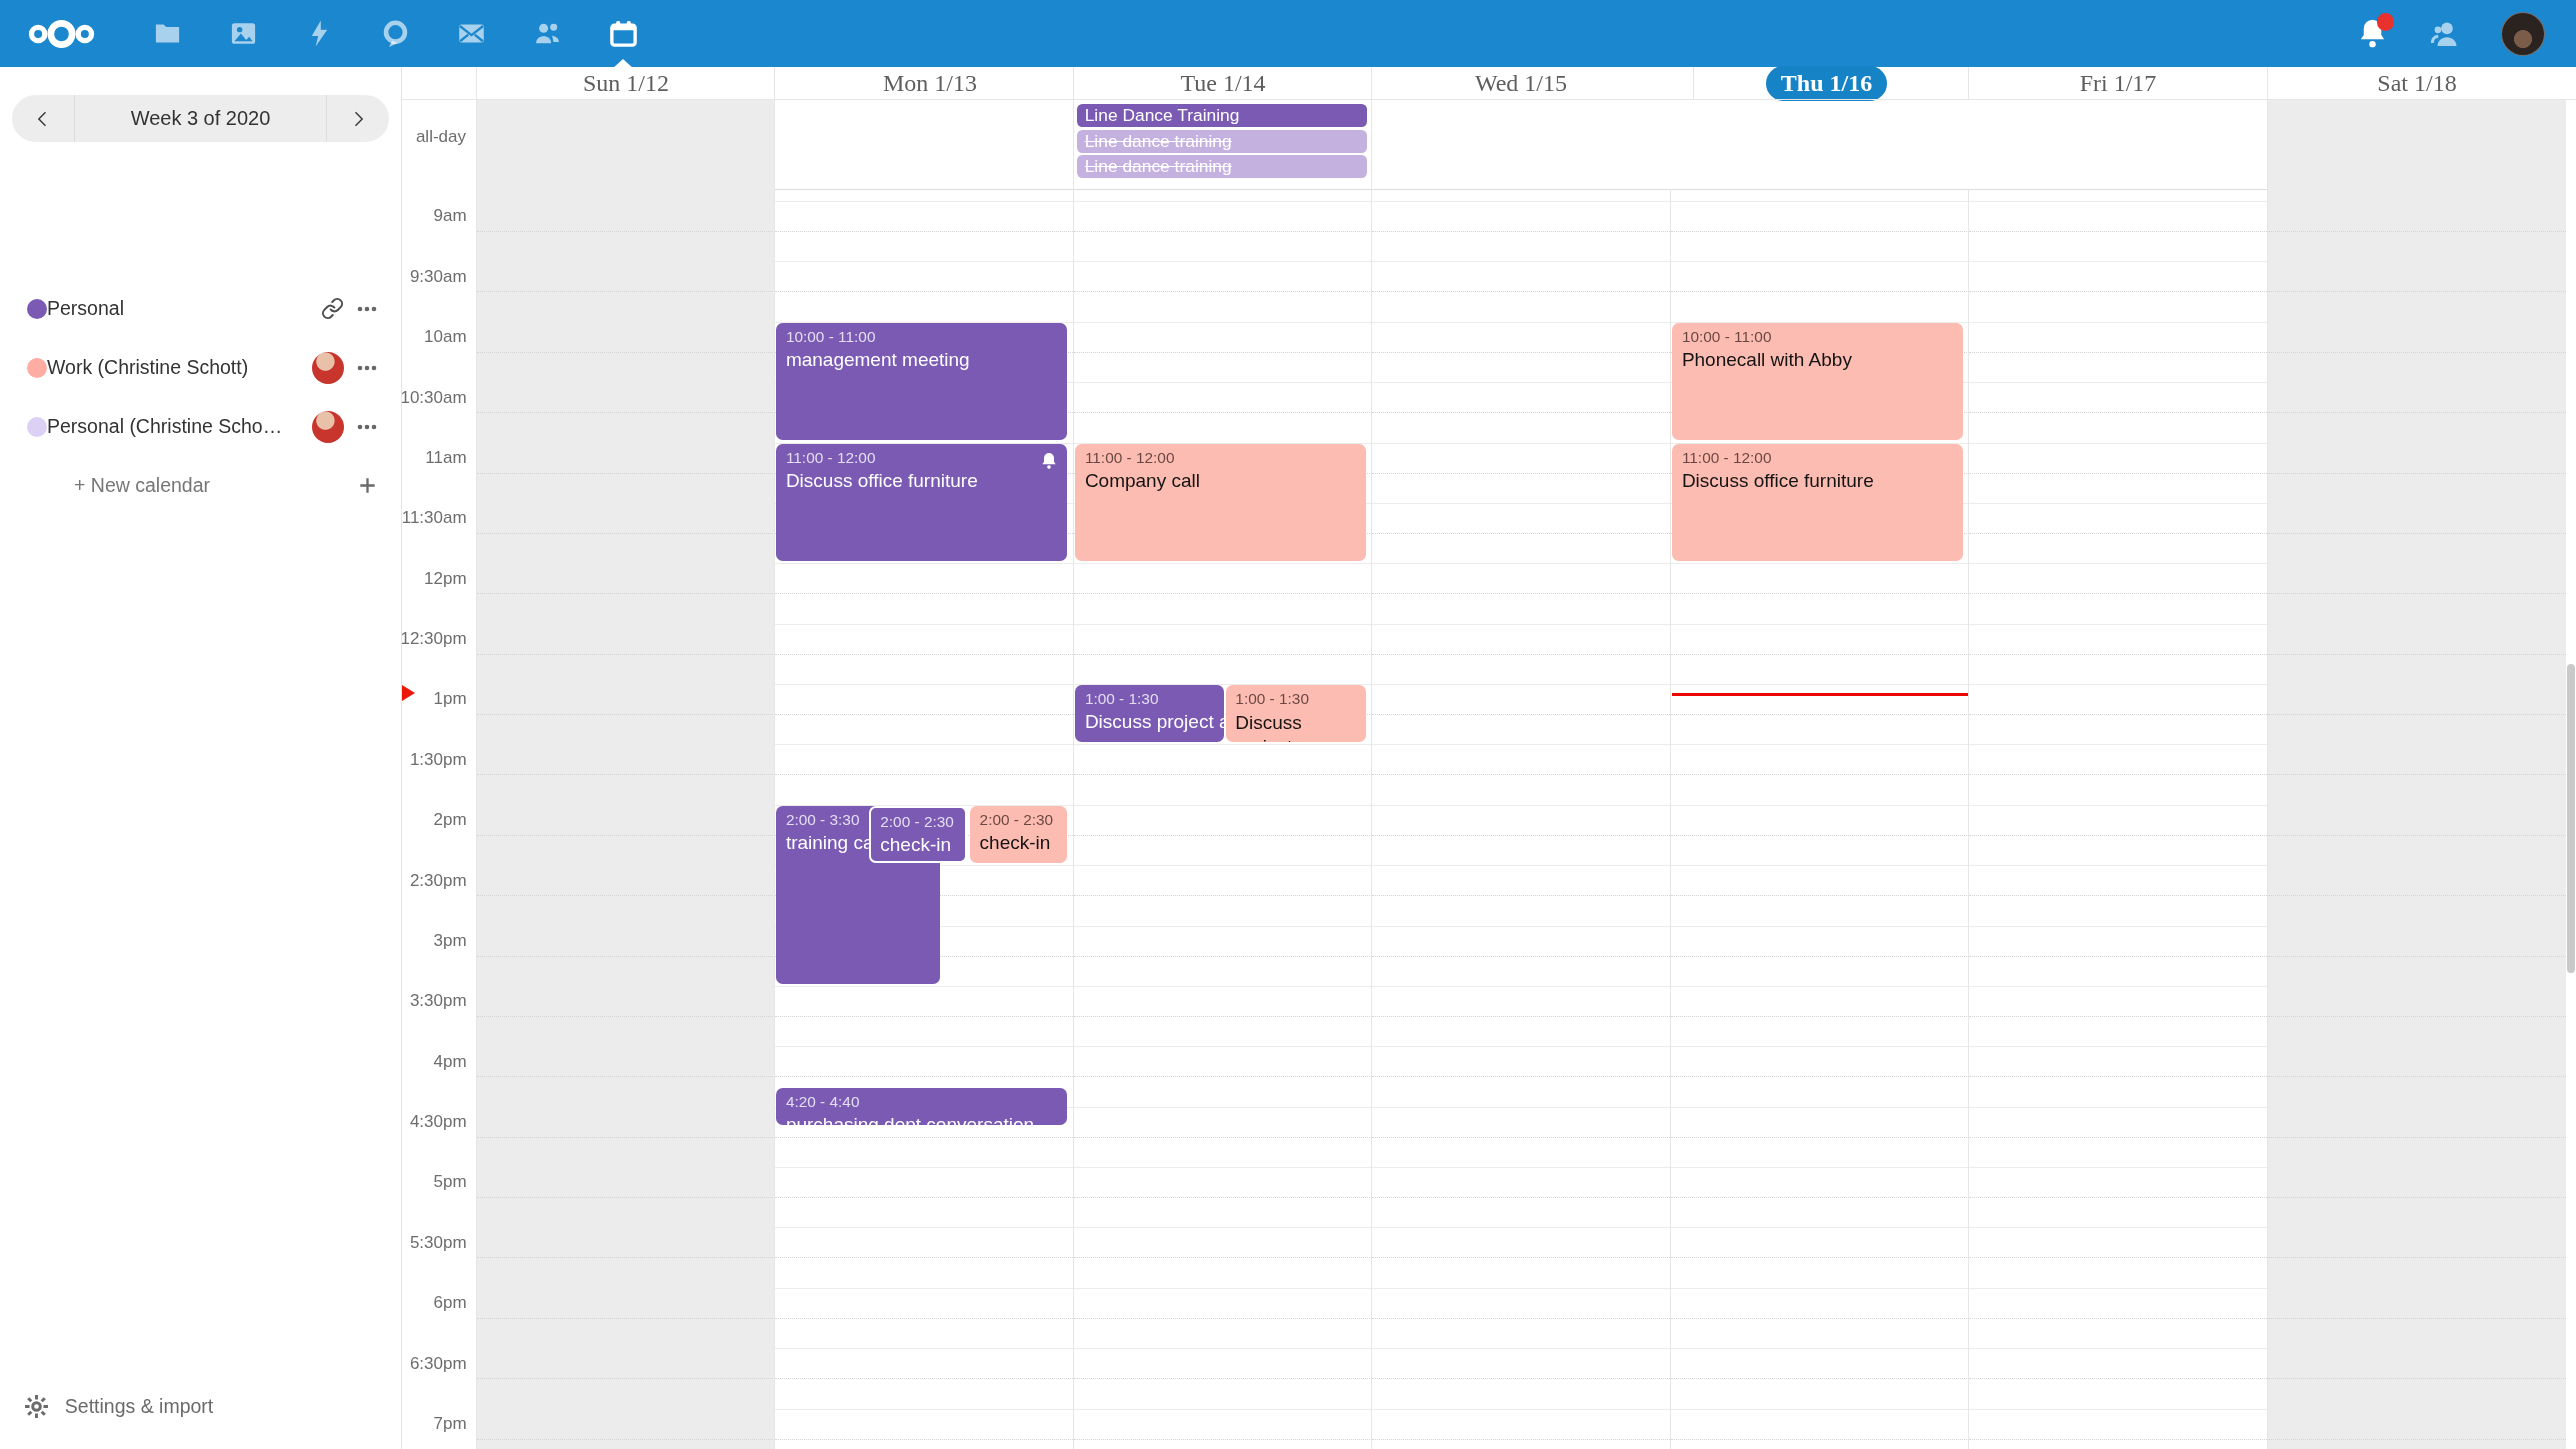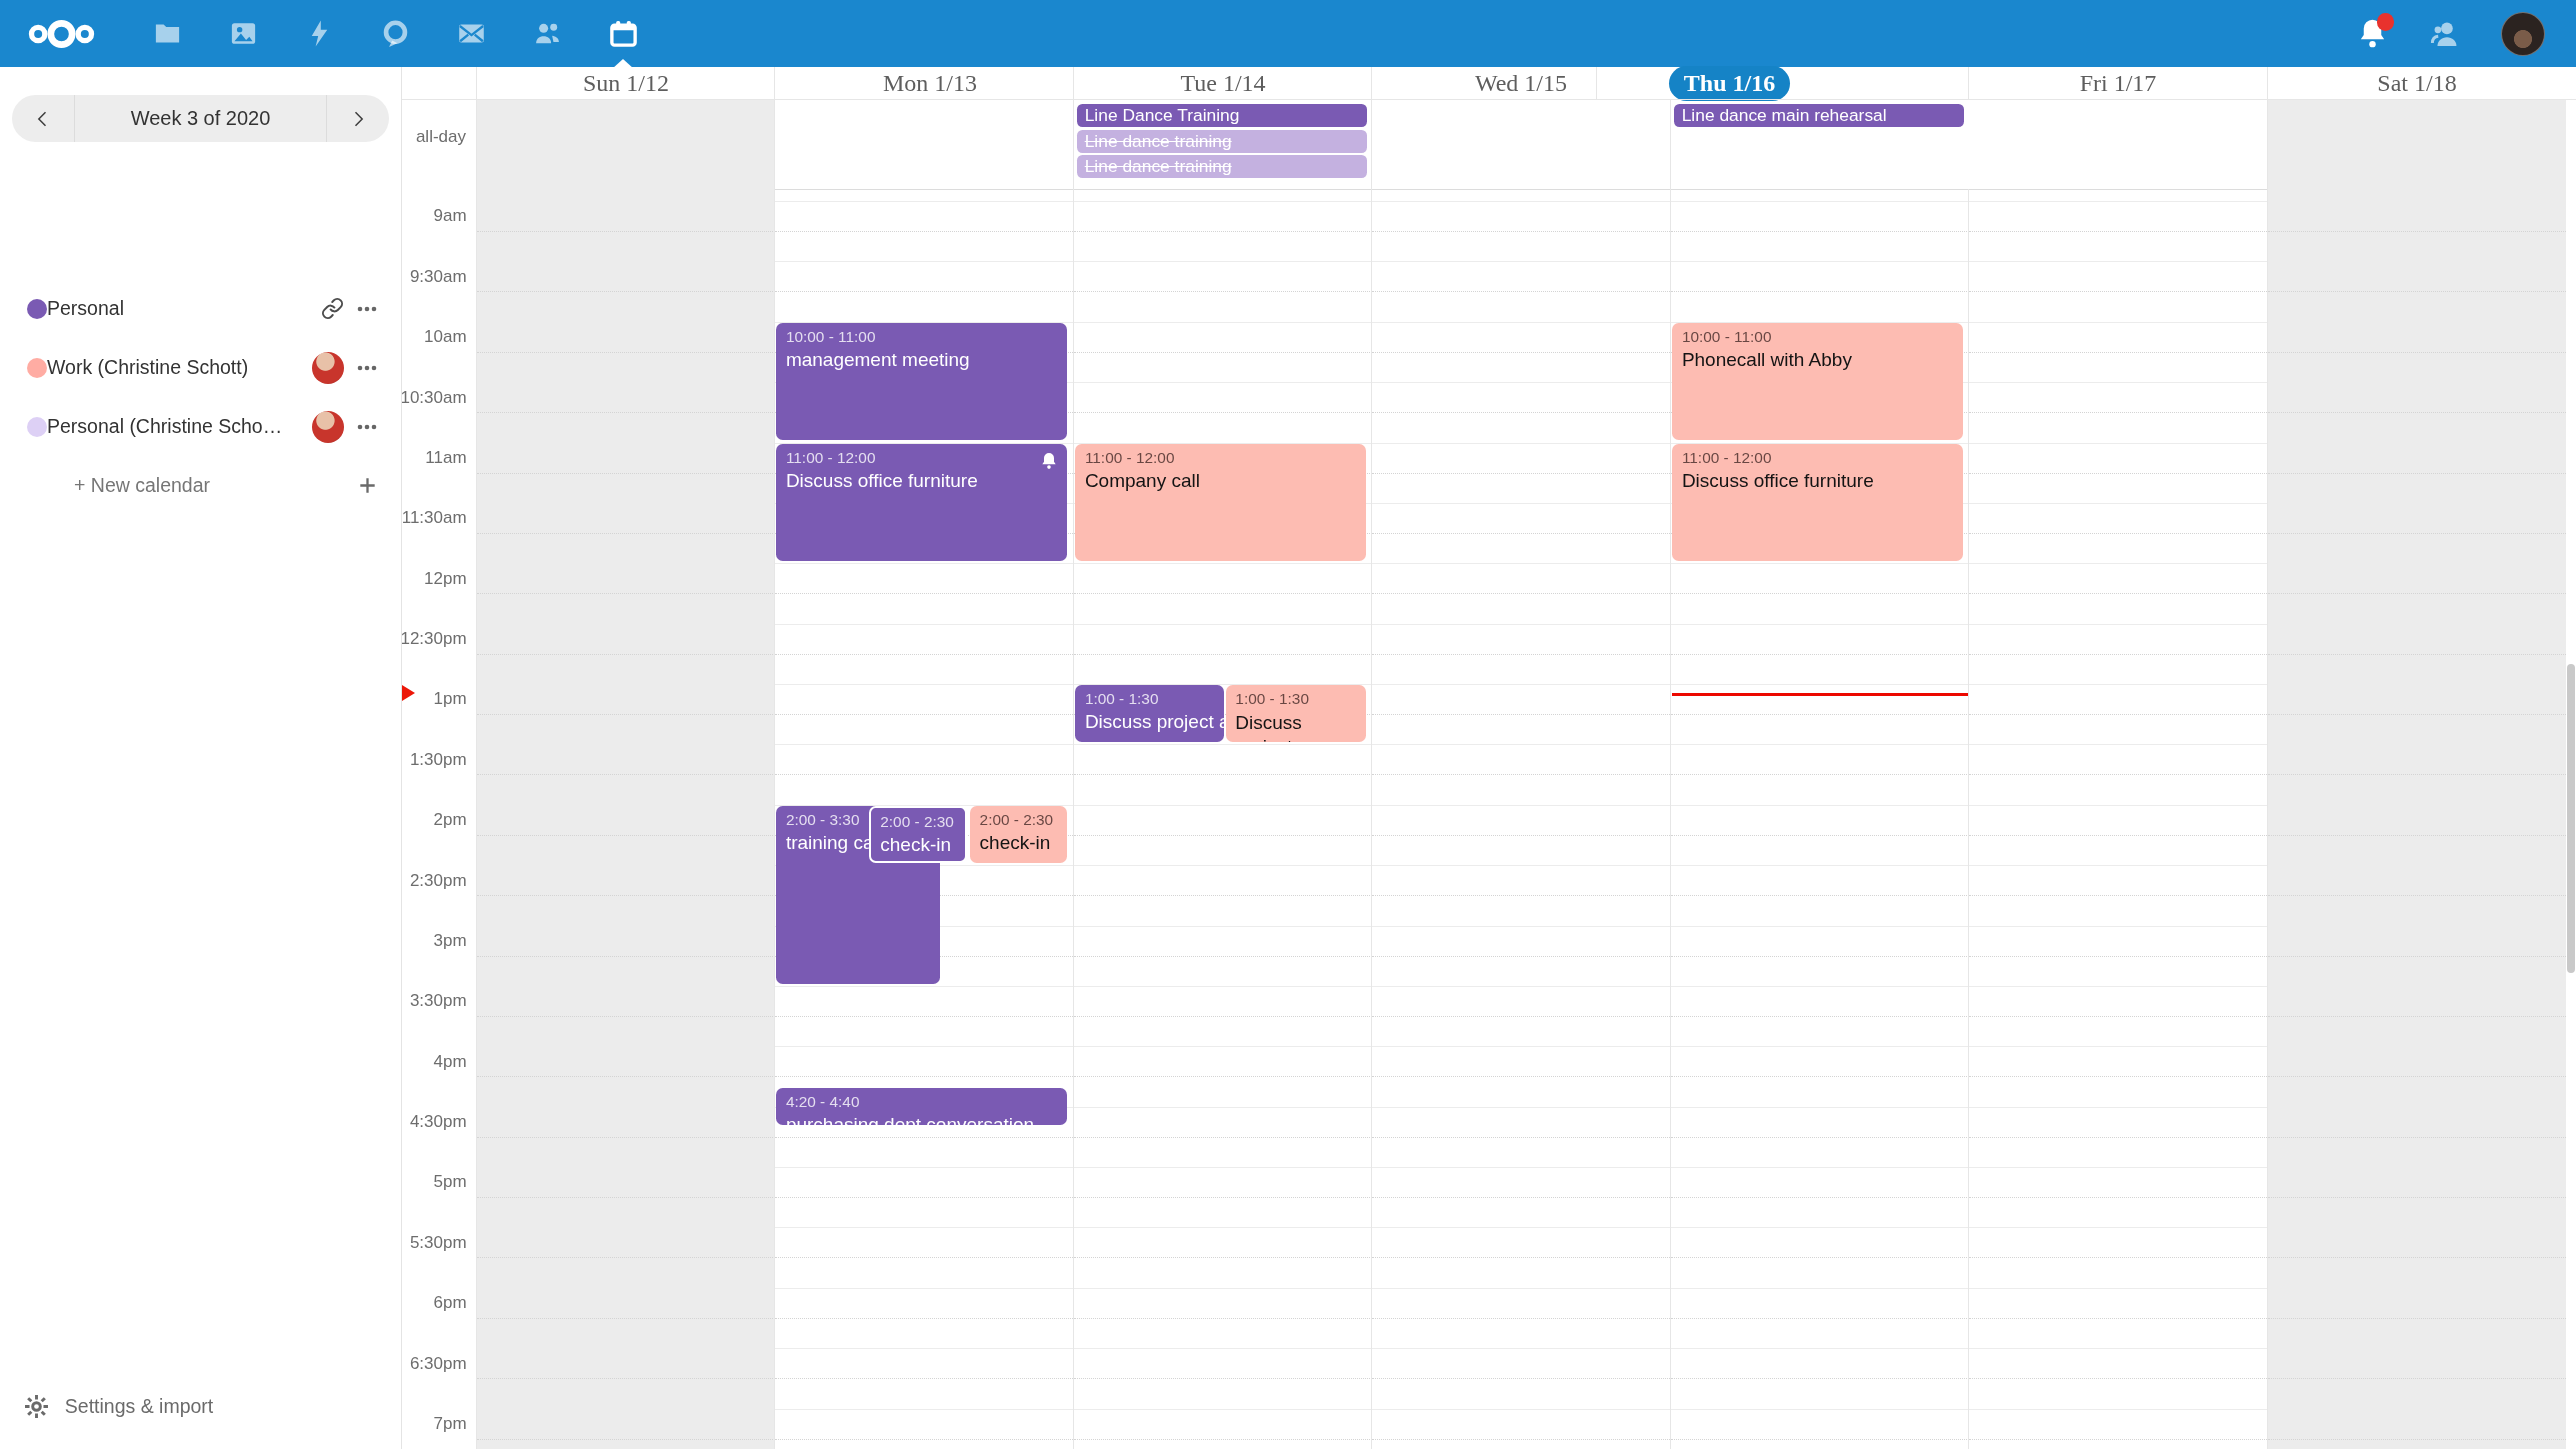--- a/index.html
+++ b/index.html
@@ -272,43 +272,40 @@
       </div>
       <div class="day-hcell" style="left: 372px; width: 299px; padding-left: 12px;">
         <span class="day-hlabel">Mon 1/13</span>
       </div>
       <div class="day-hcell" style="left: 671px; width: 299px;">
         <span class="day-hlabel">Tue 1/14</span>
       </div>
       <div class="day-hcell" style="left: 969px; width: 299px;">
         <span class="day-hlabel">Wed 1/15</span>
       </div>
-      <div class="day-hcell" style="left: 1194px; width: 266px;">
+      <div class="day-hcell" style="left: 1291px; width: 266px;">
         <span class="day-hlabel active">Thu 1/16</span>
       </div>
       <div class="day-hcell" style="left: 1566px; width: 299px;">
         <span class="day-hlabel">Fri 1/17</span>
       </div>
       <div class="day-hcell" style="left: 1865px; width: 299px;">
         <span class="day-hlabel">Sat 1/18</span>
       </div>
     </div>
   <div id="allday-sec">
     <span id="allday-label">all-day</span>
   <div class="allday-cell weekend" style="left: 74px; width: 299px;"></div>
       <div class="allday-cell" style="left: 372px; width: 299px;"></div>
       <div class="allday-cell" style="left: 671px; width: 299px;">
         <div class="allday-bar" style="background: rgb(122, 90, 179); color: rgb(255, 255, 255);">Line Dance Training</div>
         <div class="allday-bar strike" style="background: rgb(196, 177, 224); color: rgb(255, 255, 255);">Line dance training</div>
         <div class="allday-bar strike" style="background: rgb(196, 177, 224); color: rgb(255, 255, 255);">Line dance training</div>
       </div>
       <div class="allday-cell" style="left: 969px; width: 299px;"></div>
-      <div class="allday-cell" style="left: 1268px; width: 299px;">
-        <div class="allday-bar" style="background: rgb(122, 90, 179); color: rgb(255, 255, 255);">Line dance main rehearsal</div>
-      </div>
       <div class="allday-cell weekend" style="left: 1865px; width: 299px;"></div>
     </div>
   <div id="grid">
       <div style="position: absolute; left: 0px; top: 0px; width: 74px; height: 100%; background: rgb(255, 255, 255);">
         <span class="time-label" style="top: 17.4px;">9am</span>
         <span class="time-label" style="top: 78px;">9:30am</span>
         <span class="time-label" style="top: 138px;">10am</span>
         <span class="time-label" style="top: 199px;">10:30am</span>
         <span class="time-label" style="top: 259px;">11am</span>
         <span class="time-label" style="top: 319px;">11:30am</span>

